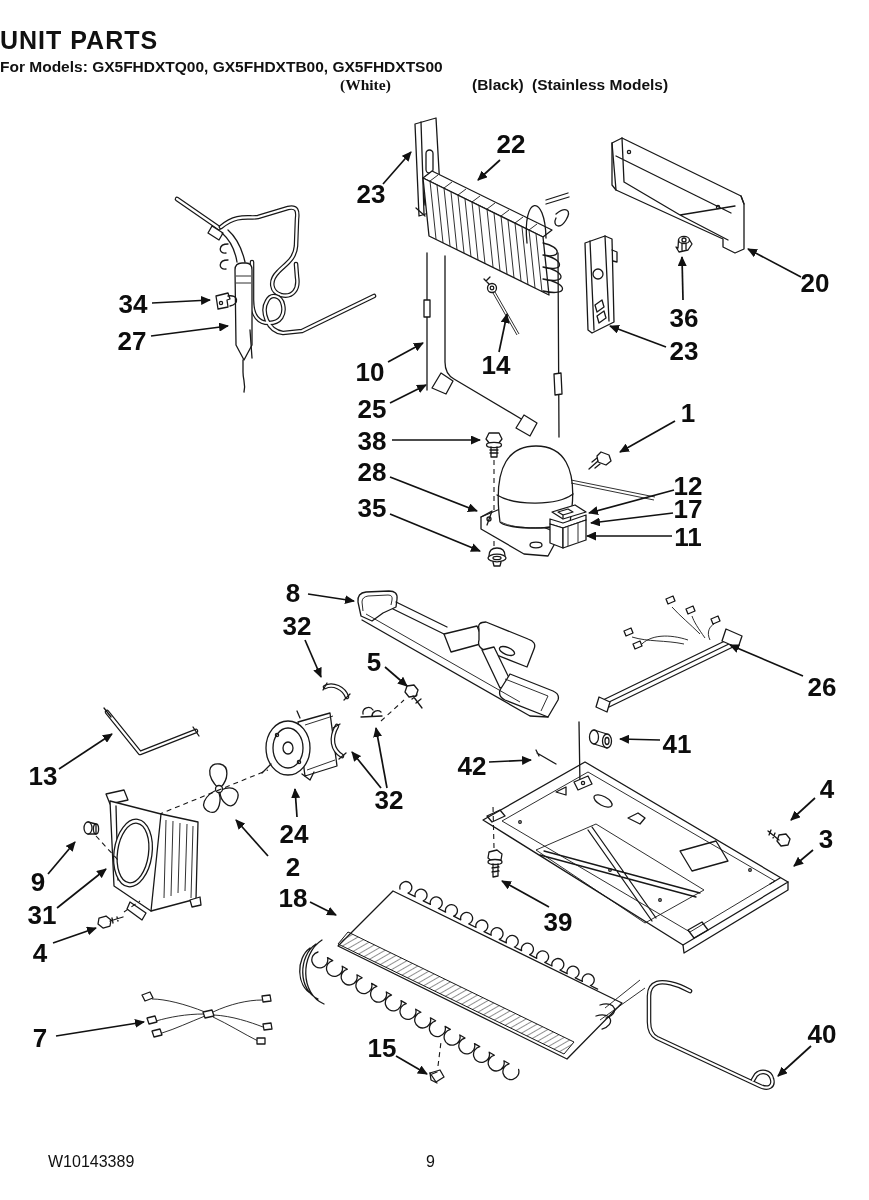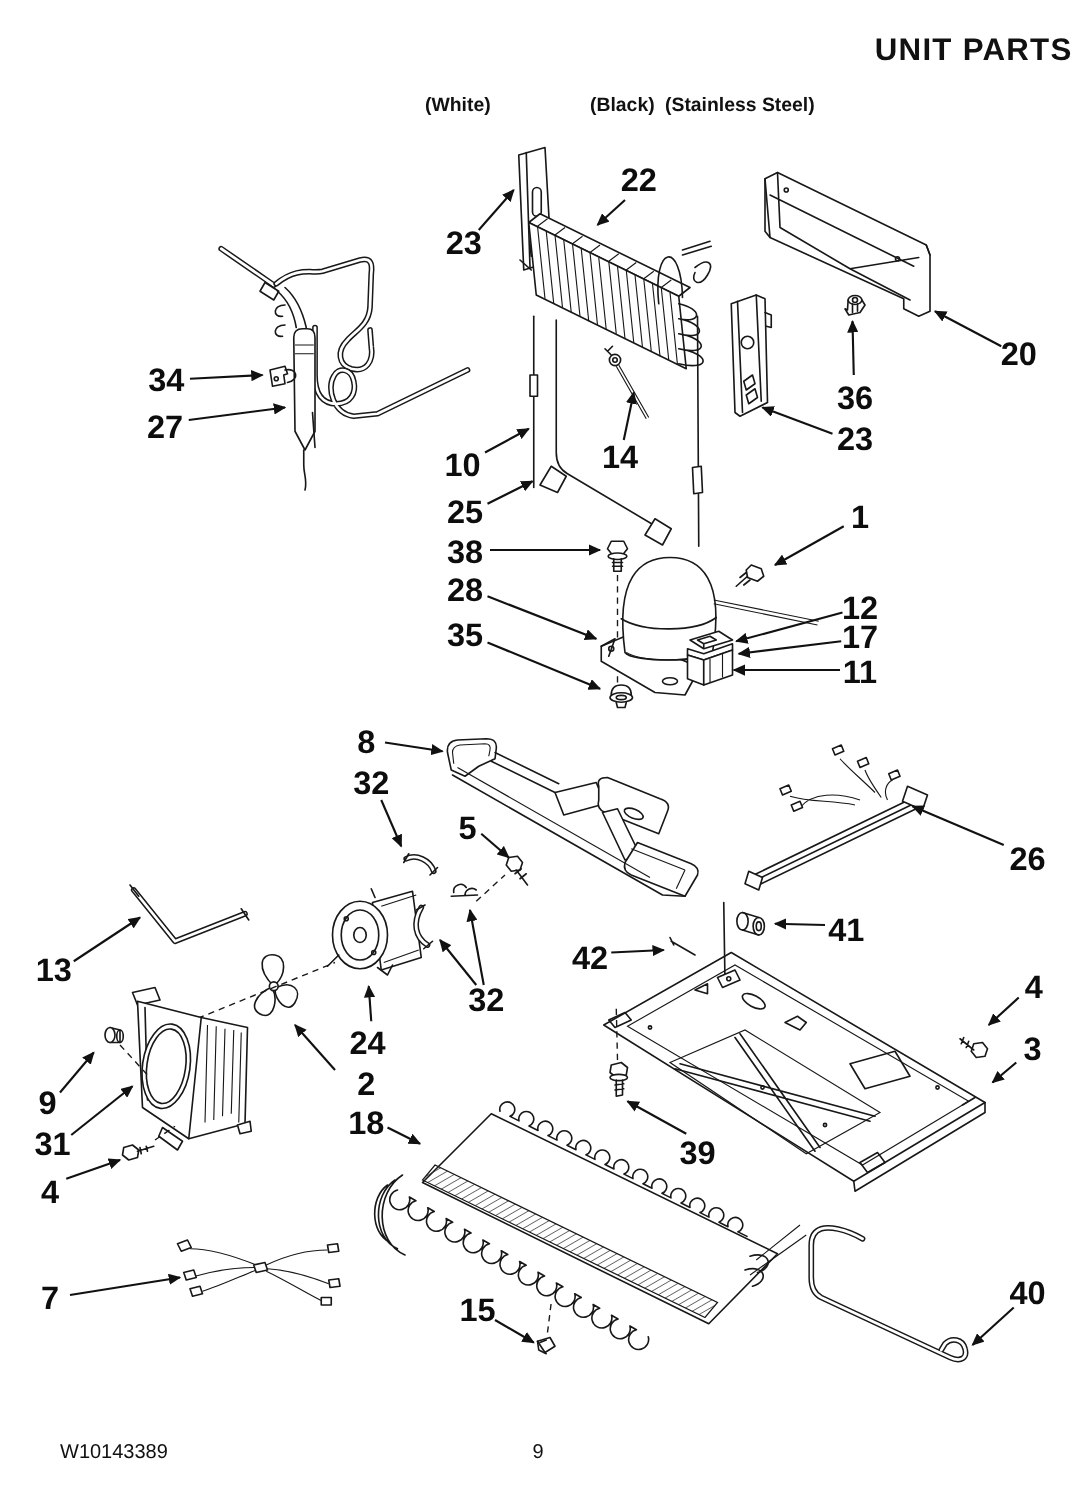--- a/index.html
+++ b/index.html
@@ -1,45 +1,46 @@
 <!DOCTYPE html>
 <html><head>
 <meta charset="utf-8">
 <style>
   html,body{margin:0;padding:0;background:#e8e8e8;}
   #page{position:relative;width:869px;height:1200px;background:#ffffff;overflow:hidden;
         font-family:"Liberation Sans",sans-serif;color:#111;}
-  #hdr{position:absolute;top:0;left:0;width:858px;text-align:right;}
+  #hdr{position:absolute;top:0;left:0;width:858px;text-align:left;}
   #title{margin-top:26px;font-size:25px;font-weight:bold;letter-spacing:1px;}
   #models{margin-top:3px;margin-right:30px;font-size:15.5px;font-weight:bold;}
   .fin{position:absolute;top:76px;font-size:15.5px;font-weight:bold;}
-  #fin0{left:340px;} #fin1{left:472px;} #fin2{left:532px;}
+  #fin0{left:340px;font-family:Liberation Serif, serif;} #fin1{left:472px;} #fin2{left:532px;}
   #ftr-doc{position:absolute;left:48px;top:1153px;font-size:16px;}
   #ftr-page{position:absolute;left:426px;top:1153px;font-size:16px;}
   svg{position:absolute;top:0;left:0;}
   svg *{vector-effect:none;}
   .ln{stroke:#181818;stroke-width:1.3;fill:none;stroke-linecap:round;stroke-linejoin:round;}
   .w{stroke:#181818;stroke-width:1.3;fill:#ffffff;stroke-linejoin:round;}
   .thin{stroke:#181818;stroke-width:0.9;fill:none;}
   .tube{stroke:#181818;stroke-width:4.6;fill:none;stroke-linecap:round;stroke-linejoin:round;}
   .tubein{stroke:#ffffff;stroke-width:2.2;fill:none;stroke-linecap:round;stroke-linejoin:round;}
   .dash{stroke:#181818;stroke-width:1.1;fill:none;stroke-dasharray:5 4;}
   .leader{stroke:#111;stroke-width:1.7;}
   #callout-layer text{font:bold 26px "Liberation Sans",sans-serif;fill:#0d0d0d;text-anchor:middle;}
 </style>
 </head>
 <body>
 
 <div id="page">
 
   <div id="hdr">
     <div id="title">UNIT PARTS</div>
+    <div id="models">For Models: GX5FHDXTQ00, GX5FHDXTB00, GX5FHDXTS00</div>
     <span class="fin" id="fin0">(White)</span>
     <span class="fin" id="fin1">(Black)</span>
-    <span class="fin" id="fin2">(Stainless Steel)</span>
+    <span class="fin" id="fin2">(Stainless Models)</span>
   </div>
 
   <svg id="diagram" width="869" height="1200" viewBox="0 0 869 1200">
     <defs>
       <marker id="ah" markerWidth="11" markerHeight="9" refX="9" refY="4.5" orient="auto" markerUnits="userSpaceOnUse">
         <path d="M0,0 L10,4.5 L0,9 Z" fill="#111"></path>
       </marker>
       <pattern id="hatch" width="5" height="5" patternUnits="userSpaceOnUse" patternTransform="rotate(60)">
         <line x1="0" y1="0" x2="0" y2="5" stroke="#333" stroke-width="1.1"></line>
       </pattern>

